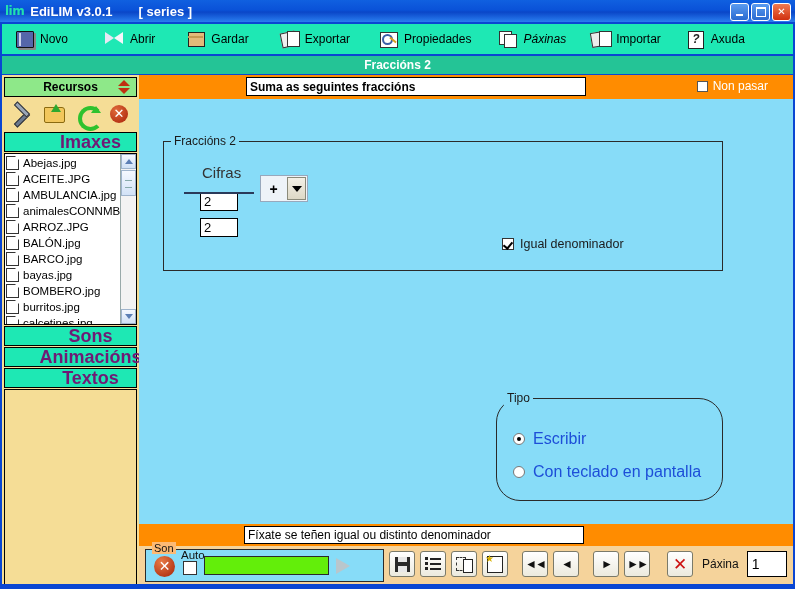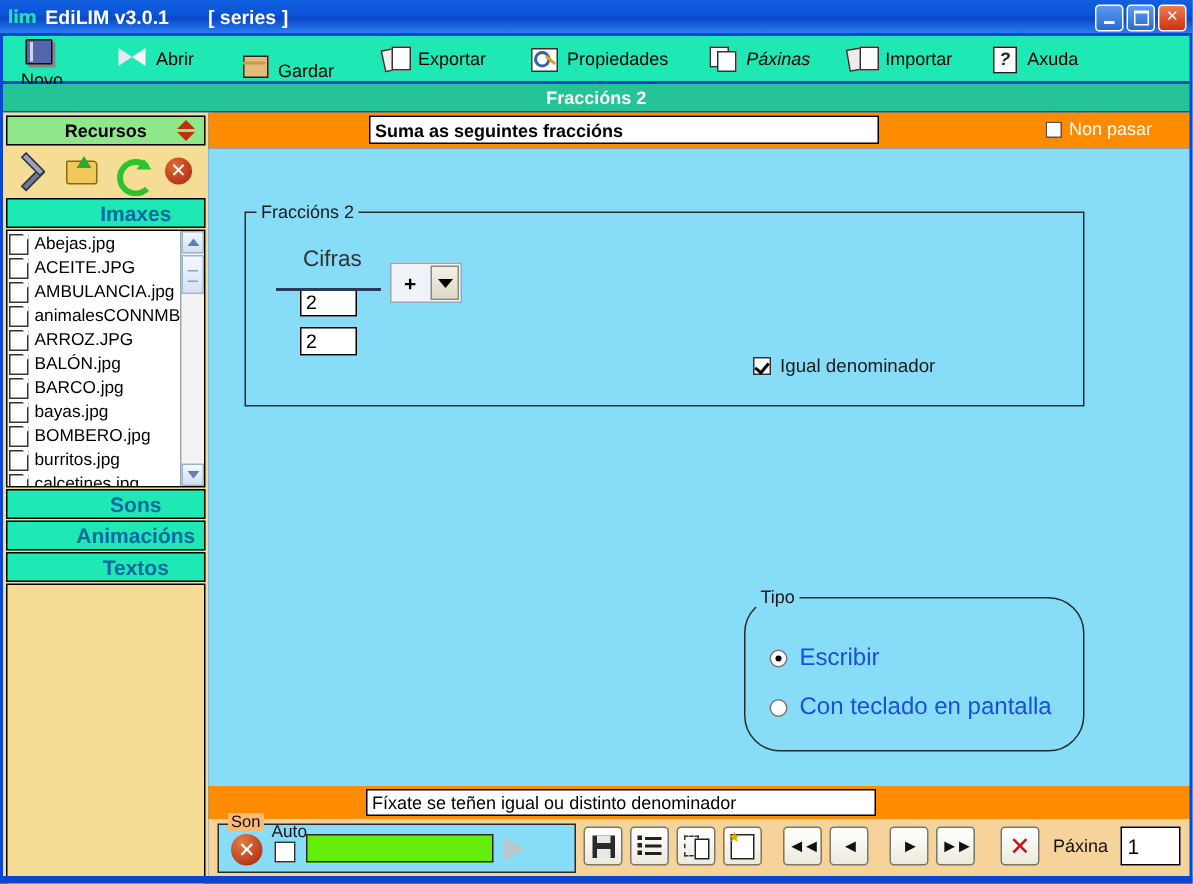--- a/index.html
+++ b/index.html
@@ -93,21 +93,21 @@
   .t-wrench:after{content:"";position:absolute;left:1px;top:2px;width:16px;height:3px;background:#9aa6b8;transform:rotate(45deg);border:1px solid #333;}
   .t-folder{position:absolute;left:2px;top:5px;width:19px;height:14px;background:#f2c75c;border:1px solid #8a6a10;border-radius:1px 3px 2px 2px;}
   .t-folder:after{content:"";position:absolute;left:6px;top:-4px;width:0;height:0;border-left:5px solid transparent;border-right:5px solid transparent;border-bottom:8px solid #2ea82e;}
   .t-refresh{position:absolute;left:3px;top:4px;width:17px;height:17px;border:4px solid #2ec22e;border-radius:50%;border-right-color:transparent;}
   .t-refresh:after{content:"";position:absolute;left:9px;top:-4px;width:0;height:0;border-left:5px solid transparent;border-right:5px solid transparent;border-bottom:7px solid #2ec22e;}
   .t-cancel{position:absolute;left:3px;top:3px;width:18px;height:18px;border-radius:50%;background:radial-gradient(circle at 35% 30%,#e06a3a,#a82008);color:#fff;font-weight:bold;font-size:13px;text-align:center;line-height:18px;}
 
   .sb-tab{
     margin:1px 2px;height:18px;background:#1ee8b4;border:1px solid #000;
     display:flex;align-items:center;justify-content:center;
-    font-weight:bold;font-size:14px;color:#0369a1;padding-left:40px;
+    font-weight:bold;font-size:18px;color:#701a75;padding-left:40px;
   }
   .sb-list{
     margin:1px 2px;height:170px;background:#ffffff;border:1px solid #000;
     position:relative;overflow:hidden;
   }
   .sb-list-inner{position:absolute;left:0;top:0;right:15px;bottom:0;padding:1px 0 0 1px;}
   .li{display:flex;align-items:center;height:16px;font-size:11.5px;color:#000;white-space:nowrap;overflow:hidden;}
   .li .pg{flex:0 0 11px;width:9px;height:12px;border:1px solid #333;background:#fff;margin-right:4px;position:relative;}
   .li .pg:after{content:"";position:absolute;right:-1px;top:-1px;border-left:4px solid transparent;border-top:4px solid #fff;}
   .sb-scroll{position:absolute;right:0;top:0;width:15px;bottom:0;background:#f3f3f3;border-left:1px solid #9aa;}
@@ -243,34 +243,34 @@
       <div class="tb-btn">
           <span class="sq"></span>
         </div>
       <div class="tb-btn close">
           <span>✕</span>
         </div>
     </div>
   </div>
 
   <div class="toolbar">
-    <div class="tbitem" style="margin-left:12px;flex-direction:column;">
+    <div class="tbitem" style="margin-left:12px;">
       <span class="tbicon">
           <i class="ic-book"></i>
         </span>
       <span class="tblabel">Novo</span>
     </div>
     <div class="tbitem" style="margin-left:36px;">
       <span class="tbicon">
           <i class="ic-open"></i>
           <i class="ic-open2"></i>
         </span>
       <span class="tblabel">Abrir</span>
     </div>
-    <div class="tbitem" style="margin-left:30px;align-items:flex-end;">
+    <div class="tbitem" style="margin-left:30px;">
       <span class="tbicon">
           <i class="ic-box"></i>
         </span>
       <span class="tblabel">Gardar</span>
     </div>
     <div class="tbitem" style="margin-left:30px;">
       <span class="tbicon">
           <i class="ic-exp"></i>
           <i class="ic-exp2"></i>
         </span>

